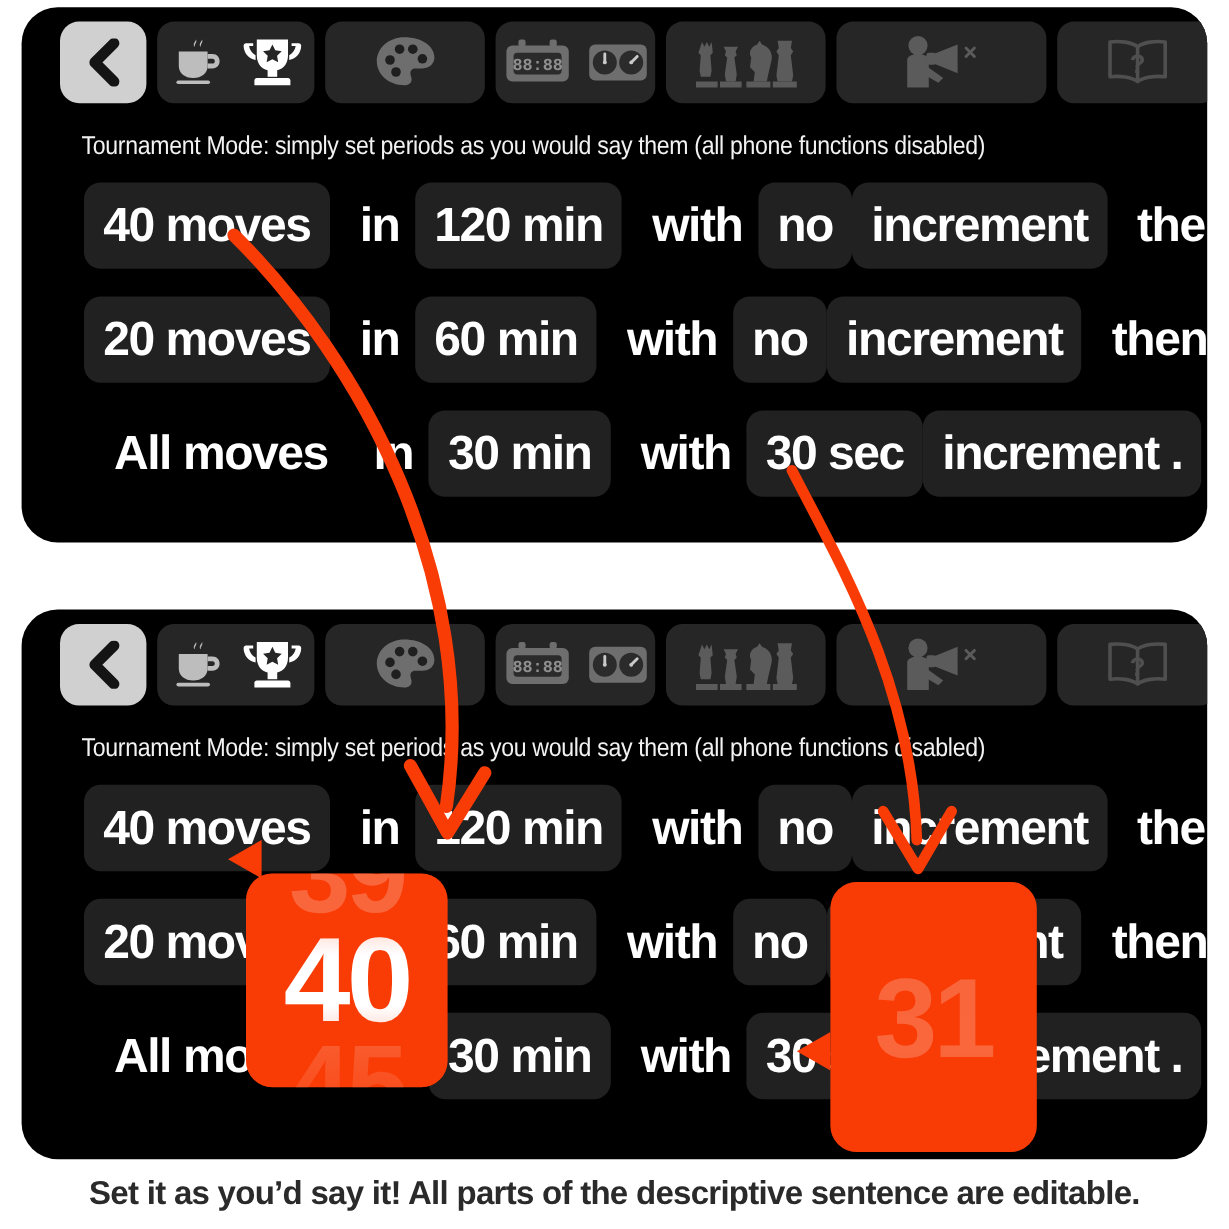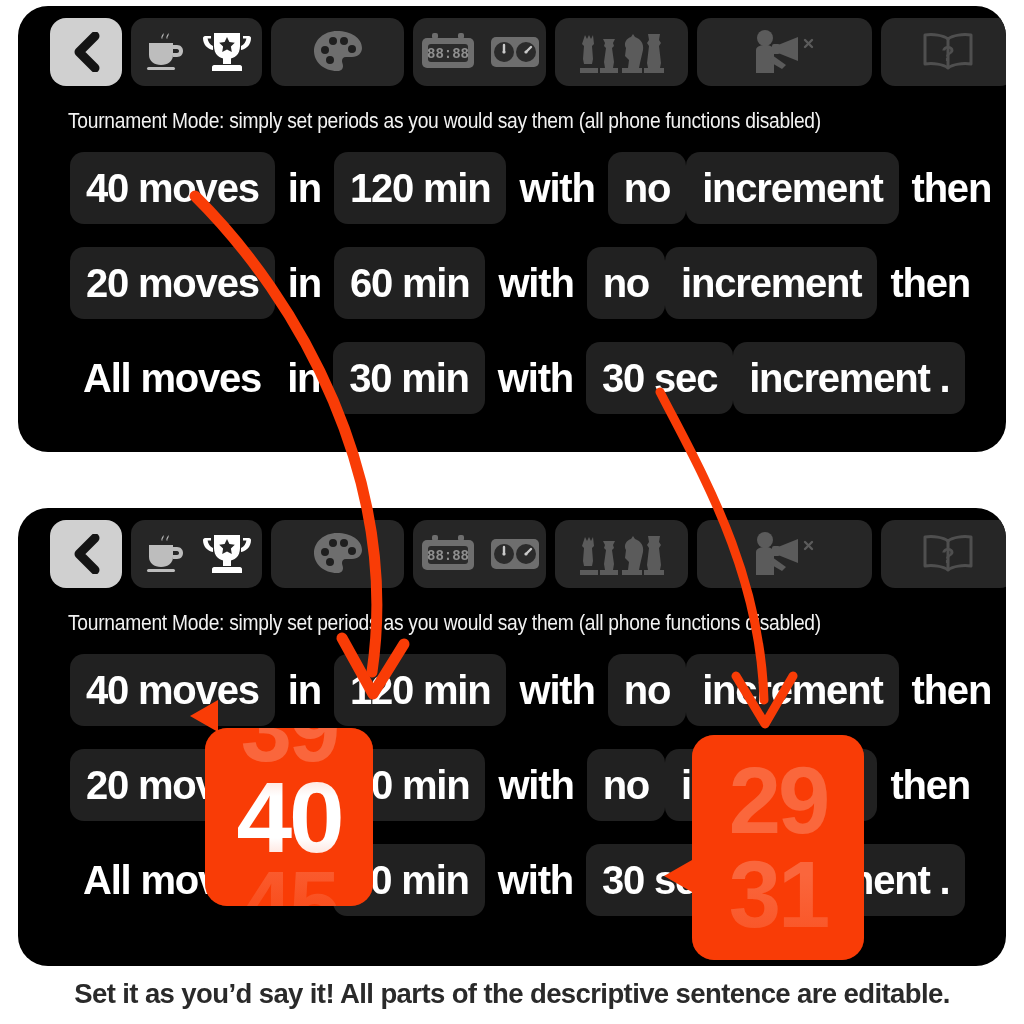--- a/index.html
+++ b/index.html
@@ -104,20 +104,21 @@
   }
   .tok.chip {
     background: #212121;
     border-radius: 14px;
     padding: 0 16px;
     text-align: right;
   }
   .tok.plain {
     padding: 0 13px;
     background: transparent;
+    margin-left: 12px;
   }
 
   
   .arrows {
     position: absolute;
     left: 0; top: 0;
     width: 1024px; height: 1024px;
     pointer-events: none;
   }
 
@@ -475,21 +476,20 @@
     </div>
   </div>
 
   <div class="picker p1">
     <span class="pk-prev">39</span>
     <span class="pk-cur">40</span>
     <span class="pk-next">45</span>
   </div>
 
   <div class="picker p2">
-    <span class="pk-prev">29</span>
     <span class="pk-next">31</span>
   </div>
 
   <svg class="arrows" viewBox="0 0 1024 1024">
 
     <path d="M195 196 C 300 300, 400 480, 372 672" stroke="#f93c06" stroke-width="11" fill="none" stroke-linecap="round"></path>
     <path d="M342 638 L373 694 L404 644" stroke="#f93c06" stroke-width="11" fill="none" stroke-linecap="round" stroke-linejoin="round"></path>
 
     <path d="M660 392 C 700 470, 760 570, 764 700" stroke="#f93c06" stroke-width="9" fill="none" stroke-linecap="round"></path>
     <path d="M736 676 L765 724 L793 676" stroke="#f93c06" stroke-width="9" fill="none" stroke-linecap="round" stroke-linejoin="round"></path>

